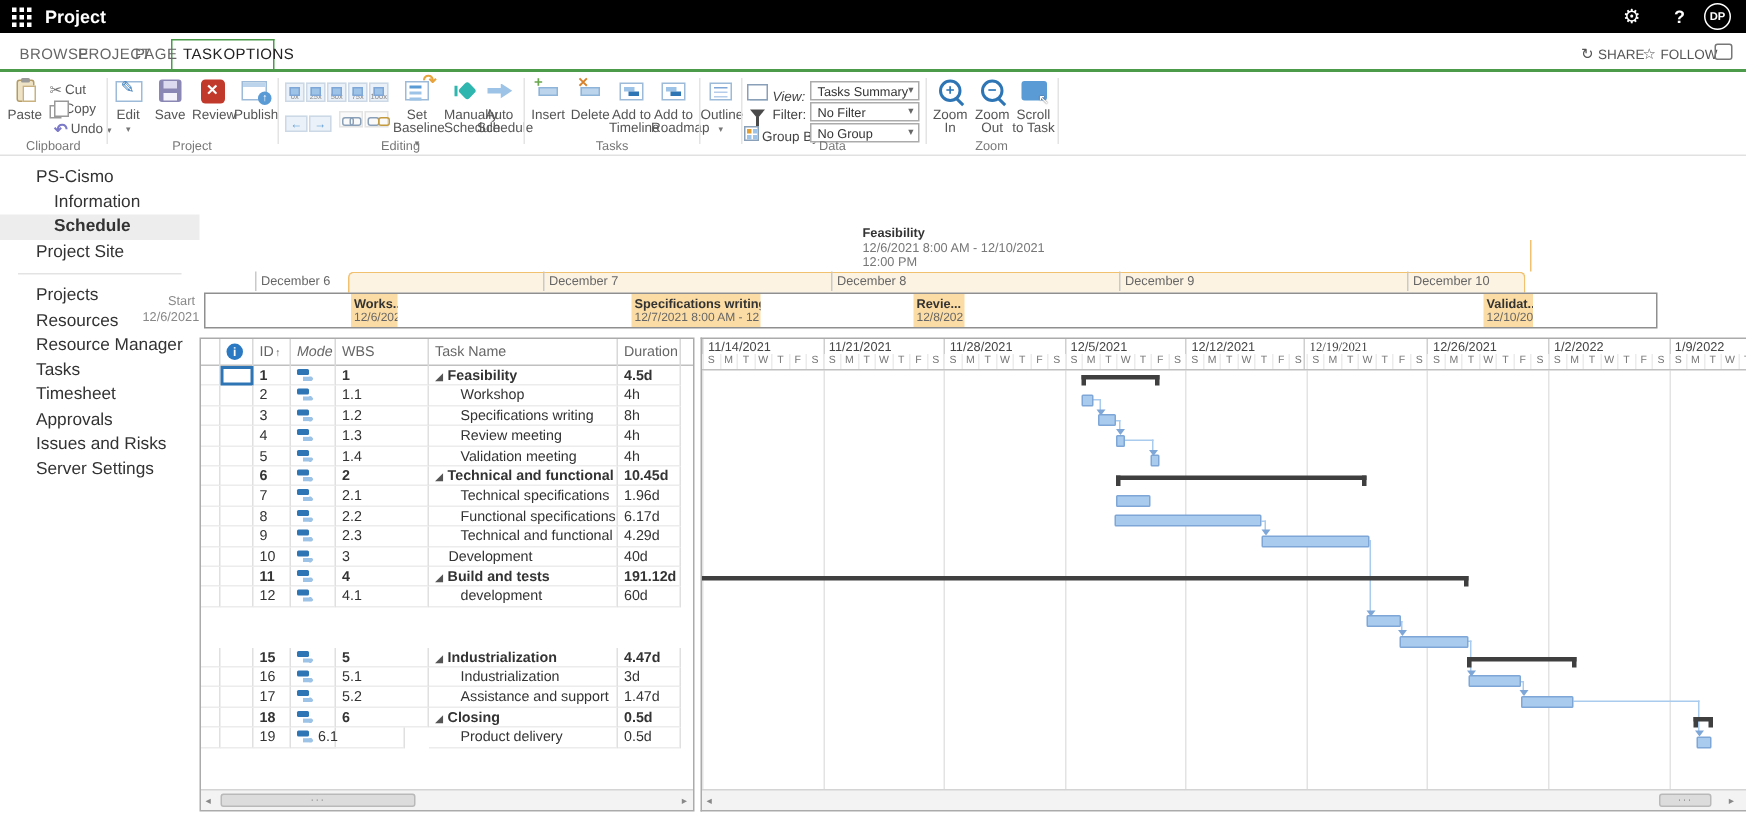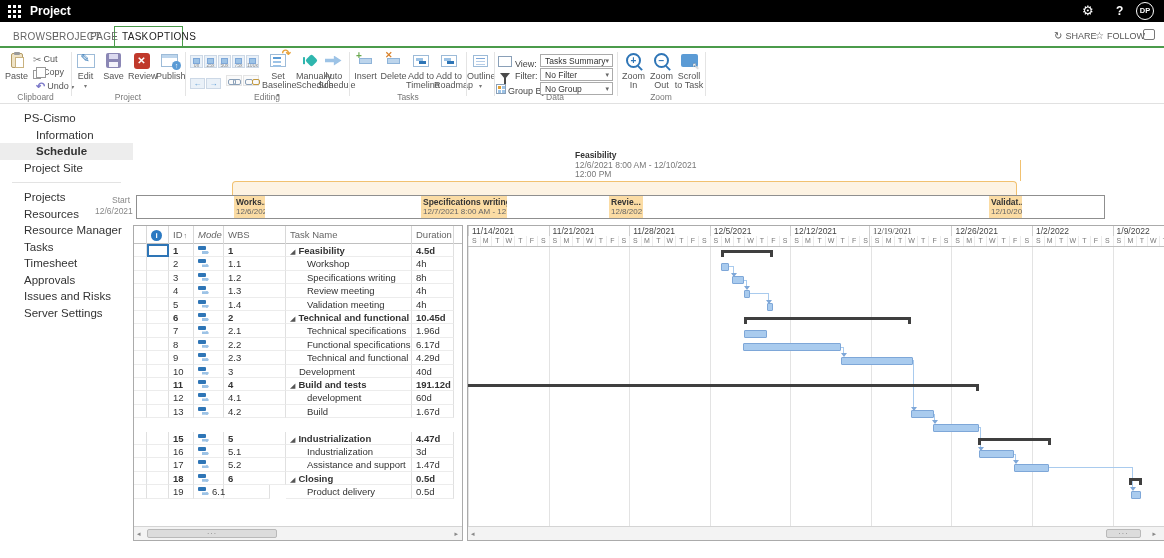--- a/index.html
+++ b/index.html
@@ -268,21 +268,21 @@
     <div class="rsep" style="left:466px;"></div>
 
     <div class="bigbtn" style="left:467px; width:27px;">
       <div class="bicon">
           <span class="ic ic-outline"></span>
         </div>
       <div class="blab"><span>Outline</span><br><span class="caret">▾</span></div>
     </div>
     <div class="rsep" style="left:494px;"></div>
 
-    <span class="dlabel" style="left:500px; top:8px;"><span class="ic ic-view" style="margin-right:3px;"></span><span>View:</span></span>
+    <span class="dlabel" style="left:500px; top:8px;font-style:italic;"><span class="ic ic-view" style="margin-right:3px;"></span><span>View:</span></span>
     <div class="ddl" style="left:540px; top:6px;">Tasks Summary</div>
     <span class="dlabel" style="left:500px; top:22px;"><span class="ic ic-filter" style="margin-right:5px;"></span><span>Filter:</span></span>
     <div class="ddl" style="left:540px; top:20px;">No Filter</div>
     <span class="dlabel" style="left:496px; top:36px;"><span class="ic ic-group" style="margin-right:2px;"></span><span>Group By:</span></span>
     <div class="ddl" style="left:540px; top:34px;">No Group</div>
     <div class="glabel" style="left:494px; width:122px;">Data</div>
     <div class="rsep" style="left:617px;"></div>
 
     <div class="bigbtn" style="left:620px;">
       <div class="bicon">
@@ -324,20 +324,27 @@
 
 
   <div id="timeline">
     <div class="tl-callout">
       <div class="t">Feasibility</div>
       <div>12/6/2021 8:00 AM - 12/10/2021</div>
       <div>12:00 PM</div>
     </div>
     <div class="tl-conn"></div>
     <div class="tl-highlight" id="tl-highlight" style="left: 99px; width: 785px;"></div>
+    <div class="tl-dateband" id="tl-dates">
+        <div class="tl-date" style="left: 34px;">December 6</div>
+        <div class="tl-date" style="left: 226px;">December 7</div>
+        <div class="tl-date" style="left: 418px;">December 8</div>
+        <div class="tl-date" style="left: 610px;">December 9</div>
+        <div class="tl-date" style="left: 802px;">December 10</div>
+      </div>
     <div class="tl-band" id="tl-band">
         <div class="tl-task" style="left: 97px; width: 31px;">
           <div class="n">Works...</div>
           <div class="d">12/6/202</div>
         </div>
         <div class="tl-task" style="left: 284px; width: 86px;">
           <div class="n">Specifications writing</div>
           <div class="d">12/7/2021 8:00 AM - 12</div>
         </div>
         <div class="tl-task" style="left: 472px; width: 34px;">
@@ -470,29 +477,20 @@
         <div class="td" style="left: 278px; width: 42px;">191.12d</div>
       </div>
       <div class="trow" style="top: 165.4px;">
         <div class="td" style="left: 0px; width: 13px;"></div>
         <div class="td" style="left: 13px; width: 22px;"></div>
         <div class="td" style="left: 35px; width: 25px;">12</div>
         <div class="td" style="left: 60px; width: 30px;"><span class="mode-ic"></span></div>
         <div class="td" style="left: 90px; width: 62px;">4.1</div>
         <div class="td" style="left: 152px; width: 126px; padding-left: 21px;">development</div>
         <div class="td" style="left: 278px; width: 42px;">60d</div>
-      </div>
-      <div class="trow" style="top: 178.8px;">
-        <div class="td" style="left: 0px; width: 13px;"></div>
-        <div class="td" style="left: 13px; width: 22px;"></div>
-        <div class="td" style="left: 35px; width: 25px;">13</div>
-        <div class="td" style="left: 60px; width: 30px;"><span class="mode-ic"></span></div>
-        <div class="td" style="left: 90px; width: 62px;">4.2</div>
-        <div class="td" style="left: 152px; width: 126px; padding-left: 21px;">Build</div>
-        <div class="td" style="left: 278px; width: 42px;">1.67d</div>
       </div>
       <div class="trow sum" style="top: 205.6px;">
         <div class="td" style="left: 0px; width: 13px;"></div>
         <div class="td" style="left: 13px; width: 22px;"></div>
         <div class="td" style="left: 35px; width: 25px;">15</div>
         <div class="td" style="left: 60px; width: 30px;"><span class="mode-ic"></span></div>
         <div class="td" style="left: 90px; width: 62px;">5</div>
         <div class="td" style="left: 152px; width: 126px; padding-left: 4px;"><span class="tri">◢</span>Industrialization</div>
         <div class="td" style="left: 278px; width: 42px;">4.47d</div>
       </div>

